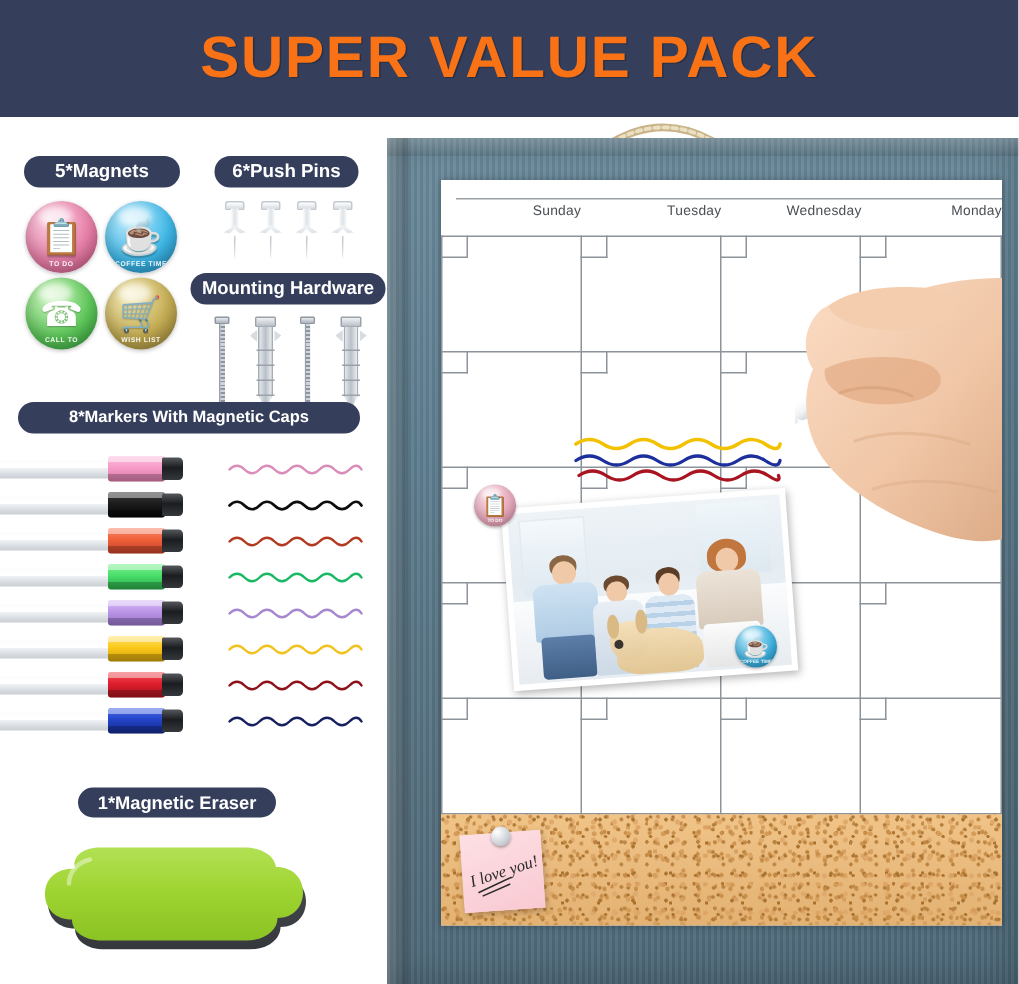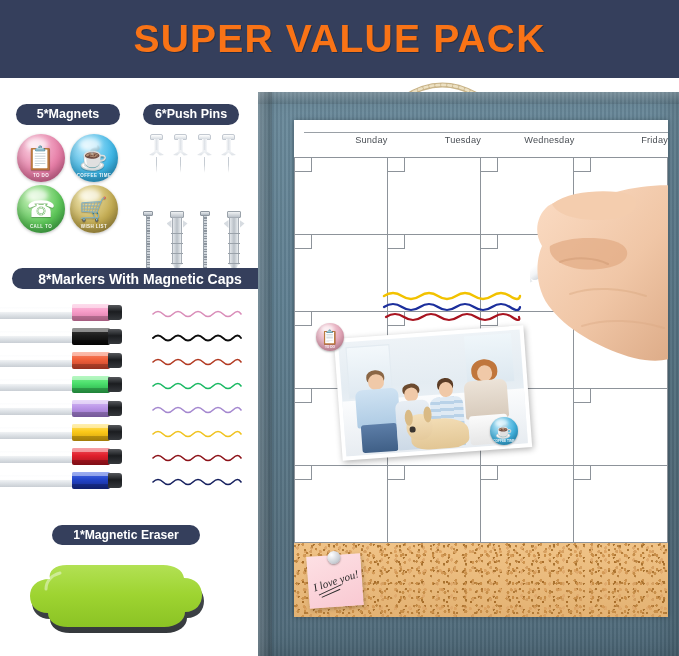--- a/index.html
+++ b/index.html
@@ -238,20 +238,21 @@
         <span class="wing"></span>
         <span class="needle"></span>
       </div>
     <div class="pin" style="left:222px; top:56px;">
       <span class="head"></span>
         <span class="body"></span>
         <span class="wing"></span>
         <span class="needle"></span>
       </div>
 
+    <div class="pill" style="left:127px; top:104px; width:130px; height:21px; font-size:12.3px;">Mounting Hardware</div>
 
     <div class="screw" style="left:143px; top:133px;">
       <span class="top"></span>
         <span class="shaft"></span>
       </div>
     <div class="anchor" style="left:170px; top:133px;">
       <span class="acap"></span>
         <span class="abody"></span>
       <span class="fin l"></span>
         <span class="fin r"></span>
@@ -268,21 +269,21 @@
       <span class="acap"></span>
         <span class="abody"></span>
       <span class="fin l"></span>
         <span class="fin r"></span>
       <span class="bar" style="top:22px;"></span>
         <span class="bar" style="top:32px;"></span>
       <span class="bar" style="top:42px;"></span>
         <span class="bar" style="top:52px;"></span>
       </div>
 
-    <div class="pill" style="left:12px; top:190px; width:256px; height:21px; font-size:14px;">8*Markers With Magnetic Caps</div>
+    <div class="pill" style="left:12px; top:190px; width:228px; height:21px; font-size:11px;">8*Markers With Magnetic Caps</div>
 
     <div class="mk" style="left:-10px; top:226px;">
       <span class="barrel"></span>
       <span class="cap" style="background:linear-gradient(180deg,#fbc0dd,#f79cc8 45%,#d477a4);"></span>
       <span class="mag"></span>
       </div>
     <div class="wavewrap" style="left:152px; top:228px;">
       <svg width="90" height="12" viewBox="0 0 90 12">
           <path d="M1 6 Q6 1 11 6 T21 6 T31 6 T41 6 T51 6 T61 6 T71 6 T81 6 T89 6" stroke="#d98cb8" stroke-width="1.6" fill="none" stroke-linecap="round"></path>
         </svg></div>
@@ -350,21 +351,21 @@
     <div class="mk" style="left:-10px; top:394px;">
       <span class="barrel"></span>
       <span class="cap" style="background:linear-gradient(180deg,#4a6ae8,#2244c8 45%,#15298a);"></span>
       <span class="mag"></span>
       </div>
     <div class="wavewrap" style="left:152px; top:396px;">
       <svg width="90" height="12" viewBox="0 0 90 12">
           <path d="M1 6 Q6 1 11 6 T21 6 T31 6 T41 6 T51 6 T61 6 T71 6 T81 6 T89 6" stroke="#16205e" stroke-width="1.6" fill="none" stroke-linecap="round"></path>
         </svg></div>
 
-    <div class="pill" style="left:52px; top:447px; width:148px; height:20px; font-size:12.2px;">1*Magnetic Eraser</div>
+    <div class="pill" style="left:52px; top:447px; width:132px; height:20px; font-size:12.2px;">1*Magnetic Eraser</div>
 
     <div style="position:absolute; left:26px; top:485px; width:180px; height:70px;">
       <svg width="180" height="70" viewBox="0 0 180 70">
         <defs>
           <linearGradient id="bonetop" x1="0" y1="0" x2="0" y2="1">
             <stop offset="0%" stop-color="#b2e154"></stop>
               <stop offset="48%" stop-color="#9ed431"></stop>
             <stop offset="100%" stop-color="#8bc324"></stop>
           </linearGradient>
           <linearGradient id="bonebase" x1="0" y1="0" x2="0" y2="1">
@@ -401,21 +402,21 @@
 
     <div class="surface">
 
       <div class="cal">
         <div class="cal-topline"></div>
 
         <div class="dayrow">
           <div class="dayname">Sunday</div>
           <div class="dayname">Tuesday</div>
           <div class="dayname">Wednesday</div>
-          <div class="dayname">Friday</div>
+          <div class="dayname">Monday</div>
         </div>
 
         <div class="grid">
 
           <div class="grow" style="top:0;"></div>
           <div class="grow" style="top:77px;"></div>
           <div class="grow" style="top:154px;"></div>
           <div class="grow" style="top:231px;"></div>
           <div class="grow" style="top:308px;"></div>
           <div class="grow" style="top:385px;"></div>

